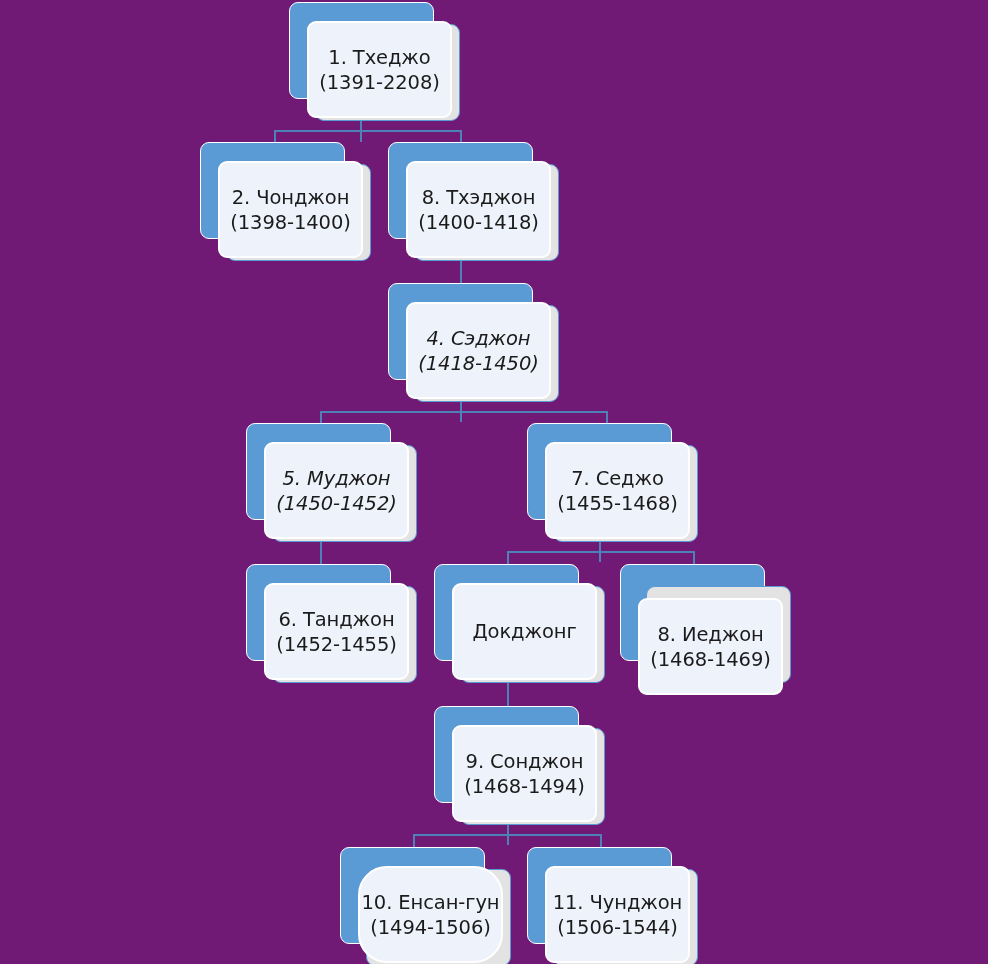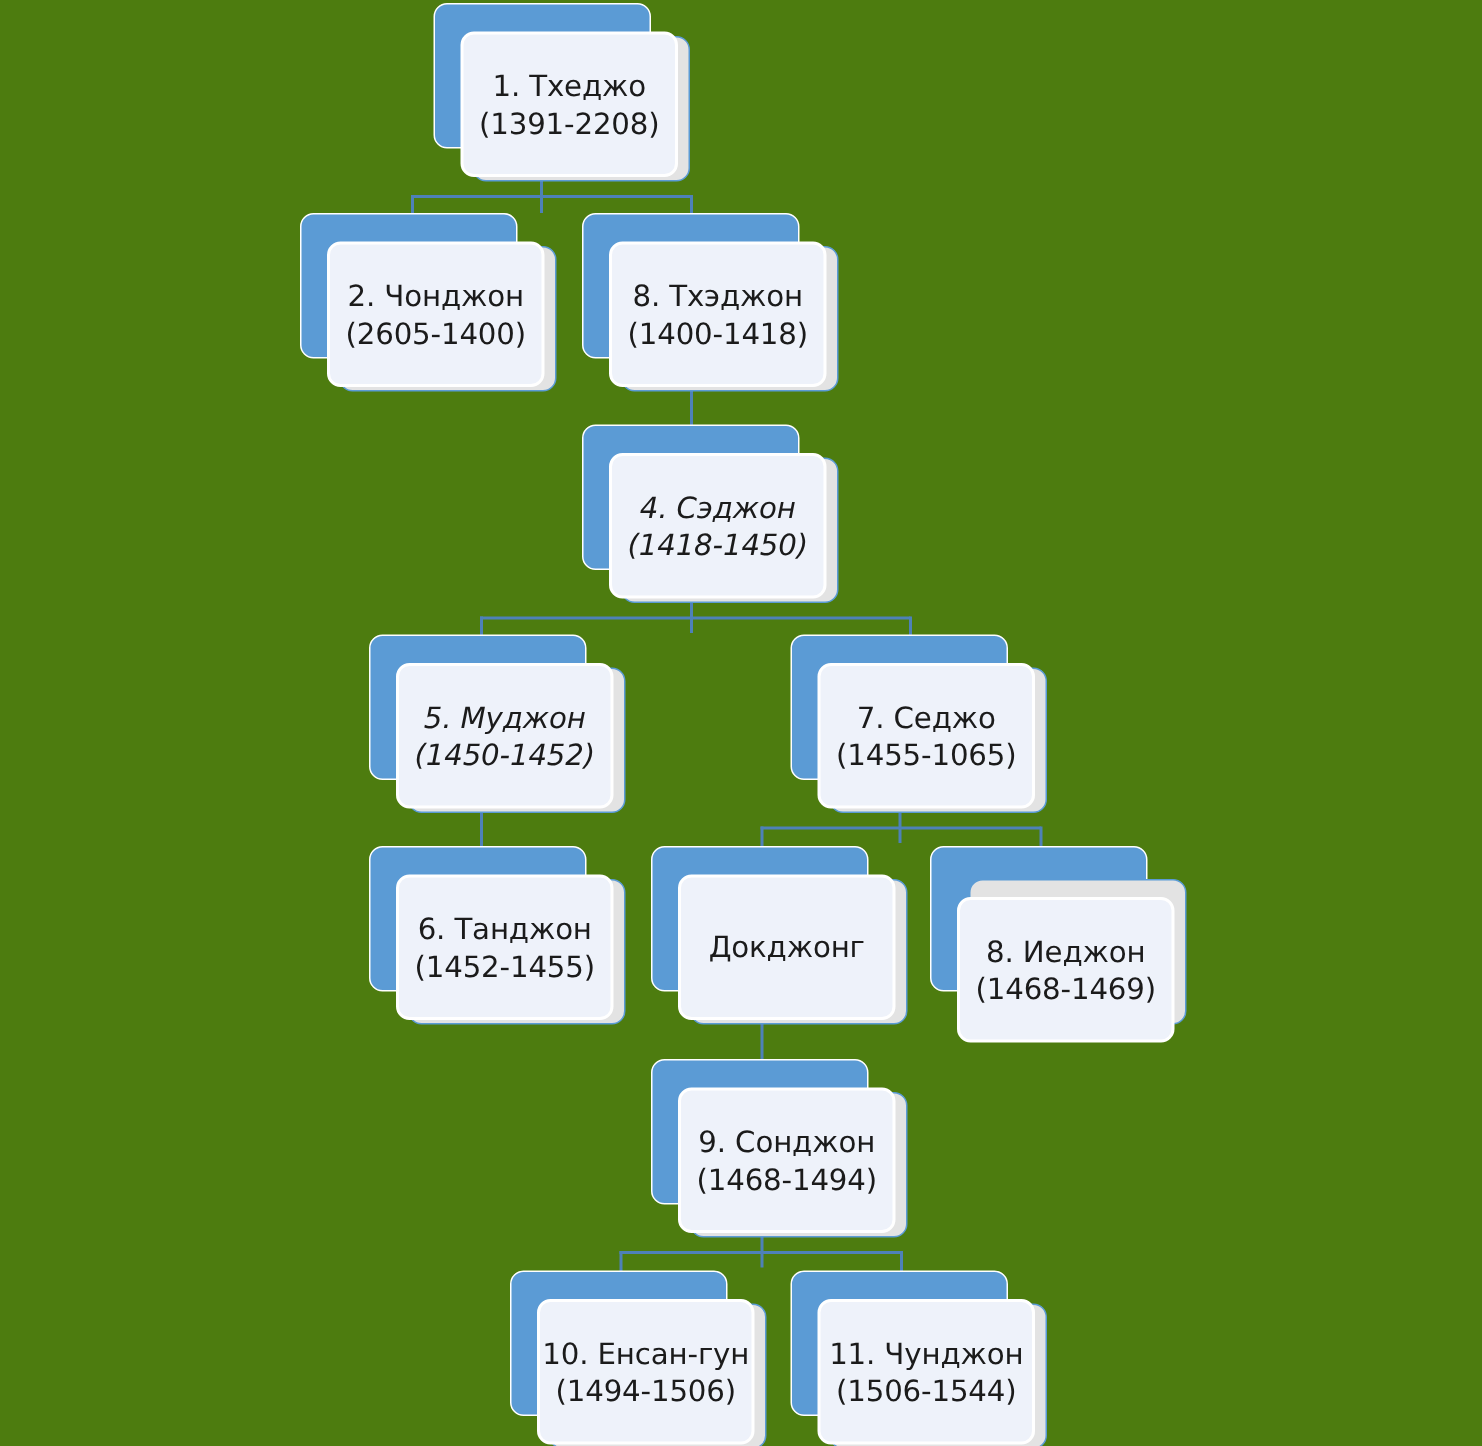--- a/index.html
+++ b/index.html
@@ -9,21 +9,21 @@
     background: #000000;
   }
   body {
     font-family: "DejaVu Sans", "Liberation Sans", sans-serif;
   }
 
   #canvas {
     position: relative;
     width: 988px;
     height: 964px;
-    background: #4d7c0f;
+    background: #701a75;
     overflow: hidden;
   }
 
   
   .conn {
     position: absolute;
     background: #4e81b8;
   }
   .conn.v { width: 2px; }
   .conn.h { height: 2px; }
@@ -117,21 +117,21 @@
         <div class="panel-card" style="background: rgb(238, 242, 250);">
           <div class="line" style="color: rgb(27, 27, 27);">1. Тхеджо</div>
           <div class="line" style="color: rgb(27, 27, 27);">(1391-2208)</div>
         </div>
       </div>
       <div class="node" style="left: 200px; top: 142px;">
         <div class="panel-blue" style="background: rgb(91, 155, 213);"></div>
         <div class="panel-grey" style="background: rgb(227, 227, 227); border-color: rgb(91, 155, 213);"></div>
         <div class="panel-card" style="background: rgb(238, 242, 250);">
           <div class="line" style="color: rgb(27, 27, 27);">2. Чонджон</div>
-          <div class="line" style="color: rgb(27, 27, 27);">(2605-1400)</div>
+          <div class="line" style="color: rgb(27, 27, 27);">(1398-1400)</div>
         </div>
       </div>
       <div class="node" style="left: 388px; top: 142px;">
         <div class="panel-blue" style="background: rgb(91, 155, 213);"></div>
         <div class="panel-grey" style="background: rgb(227, 227, 227); border-color: rgb(91, 155, 213);"></div>
         <div class="panel-card" style="background: rgb(238, 242, 250);">
           <div class="line" style="color: rgb(27, 27, 27);">8. Тхэджон</div>
           <div class="line" style="color: rgb(27, 27, 27);">(1400-1418)</div>
         </div>
       </div>
@@ -149,21 +149,21 @@
         <div class="panel-card" style="background: rgb(238, 242, 250); font-style: italic;">
           <div class="line" style="color: rgb(27, 27, 27);">5. Муджон</div>
           <div class="line" style="color: rgb(27, 27, 27);">(1450-1452)</div>
         </div>
       </div>
       <div class="node" style="left: 527px; top: 423px;">
         <div class="panel-blue" style="background: rgb(91, 155, 213);"></div>
         <div class="panel-grey" style="background: rgb(227, 227, 227); border-color: rgb(91, 155, 213);"></div>
         <div class="panel-card" style="background: rgb(238, 242, 250);">
           <div class="line" style="color: rgb(27, 27, 27);">7. Седжо</div>
-          <div class="line" style="color: rgb(27, 27, 27);">(1455-1065)</div>
+          <div class="line" style="color: rgb(27, 27, 27);">(1455-1468)</div>
         </div>
       </div>
       <div class="node" style="left: 246px; top: 564px;">
         <div class="panel-blue" style="background: rgb(91, 155, 213);"></div>
         <div class="panel-grey" style="background: rgb(227, 227, 227); border-color: rgb(91, 155, 213);"></div>
         <div class="panel-card" style="background: rgb(238, 242, 250);">
           <div class="line" style="color: rgb(27, 27, 27);">6. Танджон</div>
           <div class="line" style="color: rgb(27, 27, 27);">(1452-1455)</div>
         </div>
       </div>
@@ -186,21 +186,21 @@
         <div class="panel-blue" style="background: rgb(91, 155, 213);"></div>
         <div class="panel-grey" style="background: rgb(227, 227, 227); border-color: rgb(91, 155, 213);"></div>
         <div class="panel-card" style="background: rgb(238, 242, 250);">
           <div class="line" style="color: rgb(27, 27, 27);">9. Сонджон</div>
           <div class="line" style="color: rgb(27, 27, 27);">(1468-1494)</div>
         </div>
       </div>
       <div class="node" style="left: 340px; top: 847px;">
         <div class="panel-blue" style="background: rgb(91, 155, 213);"></div>
         <div class="panel-grey" style="background: rgb(227, 227, 227); border-color: rgb(91, 155, 213);"></div>
-        <div class="panel-card" style="background: rgb(238, 242, 250);">
+        <div class="panel-card" style="background: rgb(238, 242, 250); border-radius: 29px;">
           <div class="line" style="color: rgb(27, 27, 27);">10. Енсан-гун</div>
           <div class="line" style="color: rgb(27, 27, 27);">(1494-1506)</div>
         </div>
       </div>
       <div class="node" style="left: 527px; top: 847px;">
         <div class="panel-blue" style="background: rgb(91, 155, 213);"></div>
         <div class="panel-grey" style="background: rgb(227, 227, 227); border-color: rgb(91, 155, 213);"></div>
         <div class="panel-card" style="background: rgb(238, 242, 250);">
           <div class="line" style="color: rgb(27, 27, 27);">11. Чунджон</div>
           <div class="line" style="color: rgb(27, 27, 27);">(1506-1544)</div>

